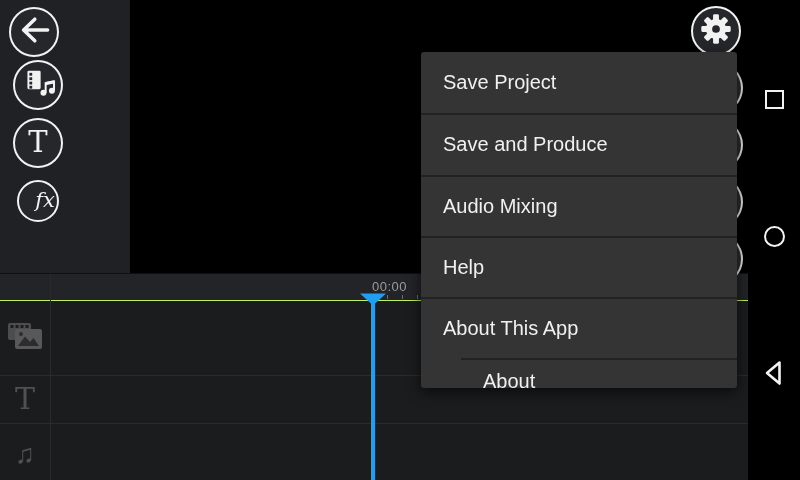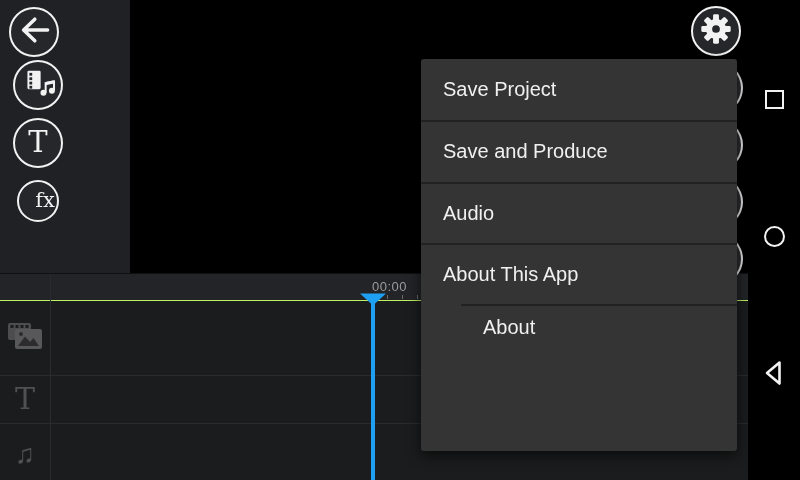--- a/index.html
+++ b/index.html
@@ -13,21 +13,21 @@
   .circ-btn{
     position:absolute;border:2.5px solid #f2f2f2;border-radius:50%;
     background:#26272b;display:flex;align-items:center;justify-content:center;
     box-sizing:border-box;color:#f2f2f2;
   }
   .btn-back{left:9px;top:7px;width:50px;height:50px;}
   .btn-media{left:13px;top:60px;width:50px;height:50px;}
   .btn-title{left:13px;top:118px;width:50px;height:50px;}
   .btn-fx{left:17px;top:180px;width:42px;height:42px;}
   .glyph-T{font-family:"DejaVu Serif",serif;font-size:29px;line-height:1;margin-top:-2px;}
-  .glyph-fx{font-family:"DejaVu Serif",serif;font-size:21px;line-height:1;margin-top:-2px;margin-left:14px;}
+  .glyph-fx{font-family:"DejaVu Serif",serif;font-style:italic;font-size:21px;line-height:1;margin-top:-2px;margin-left:14px;}
   
   .preview{position:absolute;left:130px;top:0;width:618px;height:273px;background:#000;}
   
   .btn-gear{left:691px;top:6px;width:50px;height:50px;position:absolute;z-index:4;}
   .hidden-btn{
     position:absolute;left:691px;width:52px;height:52px;border-radius:50%;
     border:2px solid rgba(255,255,255,.88);background:#2b2c2f;box-sizing:border-box;z-index:3;
   }
   
   .timeline{position:absolute;left:0;top:273px;width:748px;height:207px;background:#1b1c1d;border-top:1px solid #101011;box-sizing:border-box;}
@@ -37,21 +37,21 @@
   .track-divider{position:absolute;left:0;width:748px;height:1px;background:#2a2b2d;}
   .header-divider{position:absolute;left:50px;top:0;width:1px;height:207px;background:#2a2b2d;}
   .track-icon{position:absolute;color:#515153;}
   .icon-title-track{left:0;top:384px;width:50px;text-align:center;font-family:"DejaVu Serif",serif;font-size:30px;line-height:1;position:absolute;}
   .icon-audio-track{left:0;top:441px;width:50px;text-align:center;font-size:27px;line-height:1;position:absolute;}
   
   .playhead-line{position:absolute;left:371px;top:303px;width:4px;height:177px;background:#1e9ff2;z-index:2;}
   .playhead-cap{position:absolute;left:359px;top:292px;z-index:2;}
   
   .menu{
-    position:absolute;left:421px;top:59px;width:316px;height:392px;background:#343434;
+    position:absolute;left:421px;top:52px;width:316px;height:336px;background:#343434;
     border-radius:3px;box-shadow:0 4px 14px rgba(0,0,0,.65);z-index:5;overflow:hidden;
   }
   .menu-item{
     height:61.3px;display:flex;align-items:center;padding-left:22px;
     font-size:20px;color:#f0f0f0;box-sizing:border-box;
   }
   .menu-item + .menu-item{border-top:2px solid #222222;}
   .menu-item:last-child{height:44px;margin-left:40px;}
   
   .navbar{position:absolute;left:748px;top:0;width:52px;height:480px;background:#000;z-index:6;}
@@ -151,21 +151,22 @@
   <div class="playhead-line"></div>
   <span class="playhead-cap">
     <svg width="28" height="13" viewBox="0 0 28 13">
       <polygon points="1,0.5 27,0.5 14,12.5" fill="#1e9ff2"></polygon>
     </svg>
   </span>
 
   <div class="menu">
     <div class="menu-item">Save Project</div>
     <div class="menu-item">Save and Produce</div>
-    <div class="menu-item">Audio</div>
+    <div class="menu-item">Audio Mixing</div>
+    <div class="menu-item">Help</div>
     <div class="menu-item">About This App</div>
     <div class="menu-item">About</div>
   </div>
 
   <div class="navbar">
     <div class="nav-square"></div>
     <div class="nav-circle"></div>
     <span class="nav-tri">
       <svg width="18" height="26" viewBox="0 0 18 26">
         <polygon points="15.5,2.5 3,13 15.5,23.5" fill="none" stroke="#f2f2f2" stroke-width="2.6" stroke-linejoin="round"></polygon>

